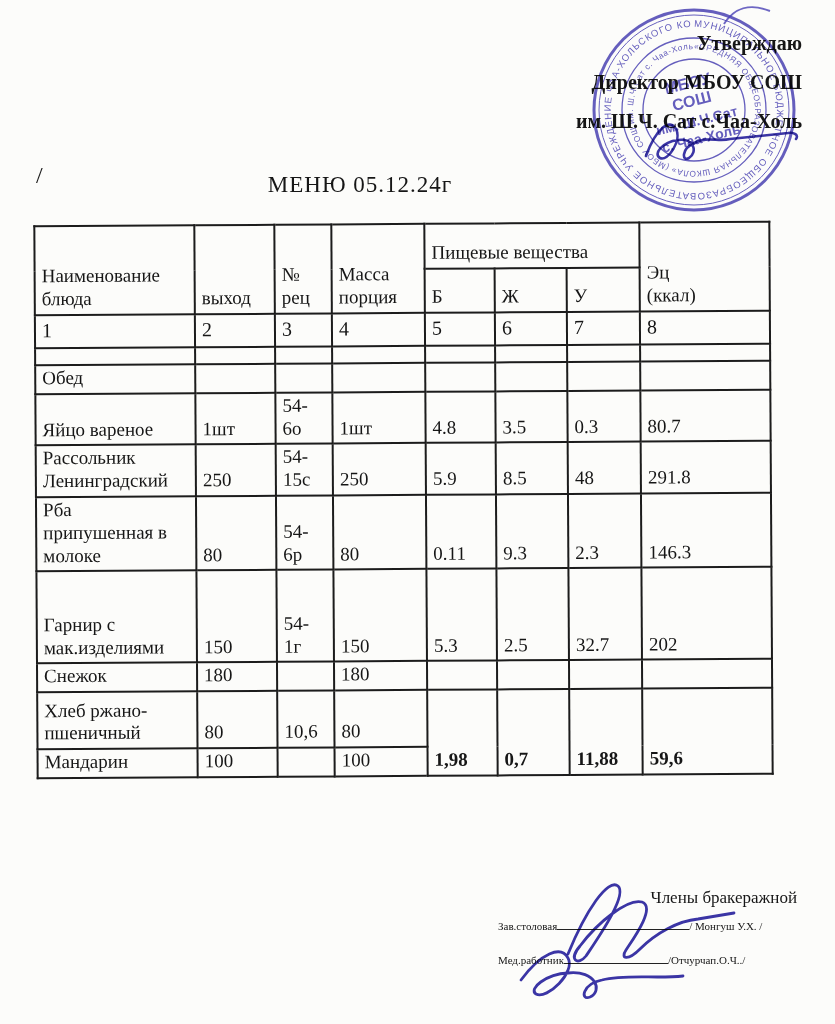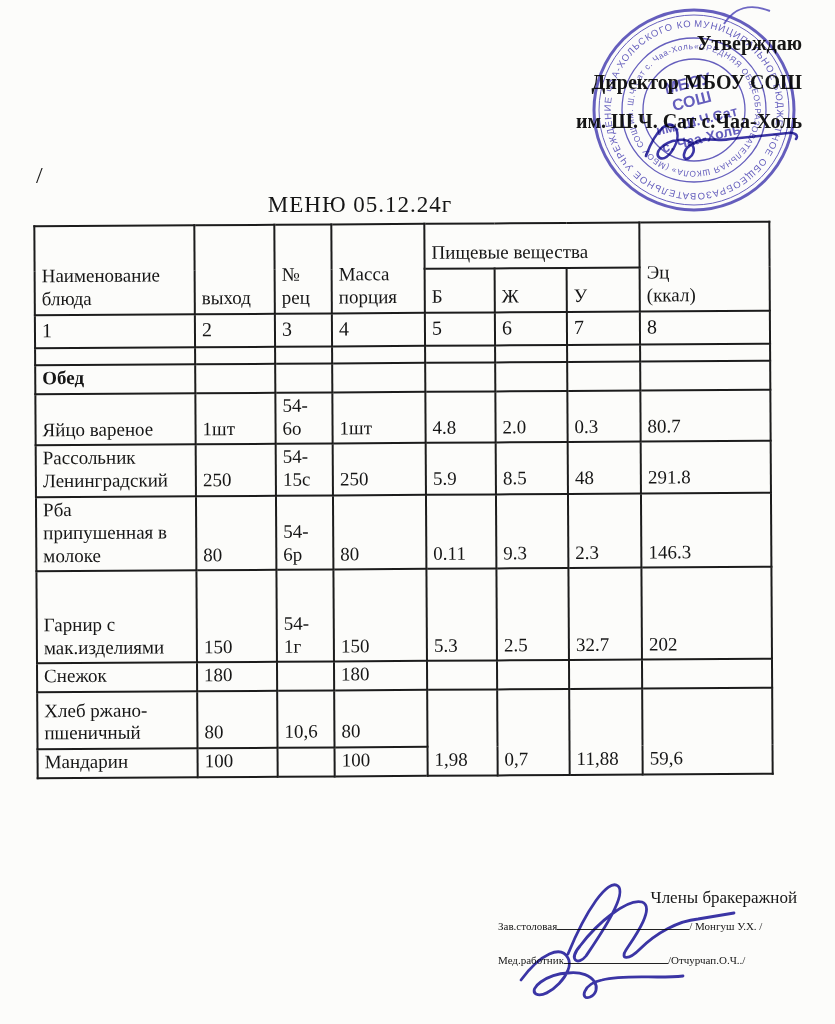--- a/index.html
+++ b/index.html
@@ -25,42 +25,42 @@
   
   .stamp{
     position:absolute;left:588px;top:4px;width:212px;height:212px;
     opacity:.85;mix-blend-mode:multiply;z-index:3;pointer-events:none;
   }
   .pen-mark{position:absolute;left:718px;top:0;z-index:3;opacity:.8;}
   
   .left-slash{position:absolute;left:36px;top:162px;font-size:24px;}
   .menu-title{
     position:absolute;top:172px;left:35px;width:650px;
-    text-align:center;font-size:23px;letter-spacing:1px;margin-top:20px;
+    text-align:center;font-size:23px;letter-spacing:1px;
   }
   
   table.menu{
     position:absolute;left:35px;top:223px;width:735px;
     border-collapse:collapse;table-layout:fixed;
     transform:rotate(-0.35deg);
   }
   table.menu td{
     border:2px solid #1c1c1c;
     vertical-align:bottom;
     padding:1px 3px 3px 6px;
     font-size:19px;line-height:1.2;
     overflow:hidden;
   }
   .pre{white-space:pre-line;}
   td.th{vertical-align:top;font-size:20px;padding-top:2px;}
   td.th2{line-height:42px;padding-top:0;}
   td.subth{padding-top:6px;vertical-align:top;}
   tr.num-row td{vertical-align:top;font-size:20px;padding-top:2px;}
-  td.section{font-weight:bold;padding-left:58px;vertical-align:middle;}
-  td.mid{vertical-align:middle;}
+  td.section{font-weight:normal;padding-left:58px;vertical-align:middle;}
+  td.mid{vertical-align:middle;font-weight:bold;}
   
   .committee{position:absolute;top:888px;right:38px;font-size:17px;z-index:2;}
   .sign-row{position:absolute;left:498px;font-size:11px;z-index:2;white-space:nowrap;}
   .row1{top:920px;} .row2{top:954px;}
   .u-line{display:inline-block;border-bottom:1.5px solid #222;}
   .u1{width:132px;} .u2{width:104px;}
   
   .ink{position:absolute;z-index:4;pointer-events:none;mix-blend-mode:multiply;}
   .ink-director{left:636px;top:112px;}
   .ink-zav{left:536px;top:868px;}
@@ -172,21 +172,21 @@
           <td></td>
           <td></td>
     </tr>
     <tr style="height:49px">
       <td class="pre">Яйцо вареное</td>
       <td>1шт</td>
       <td class="pre">54-
 6о</td>
       <td>1шт</td>
       <td>4.8</td>
-      <td>2.0</td>
+      <td>3.5</td>
       <td>0.3</td>
       <td>80.7</td>
     </tr>
     <tr style="height:46px">
       <td class="pre">Рассольник
 Ленинградский</td>
       <td>250</td>
       <td class="pre">54-
 15с</td>
       <td>250</td>

